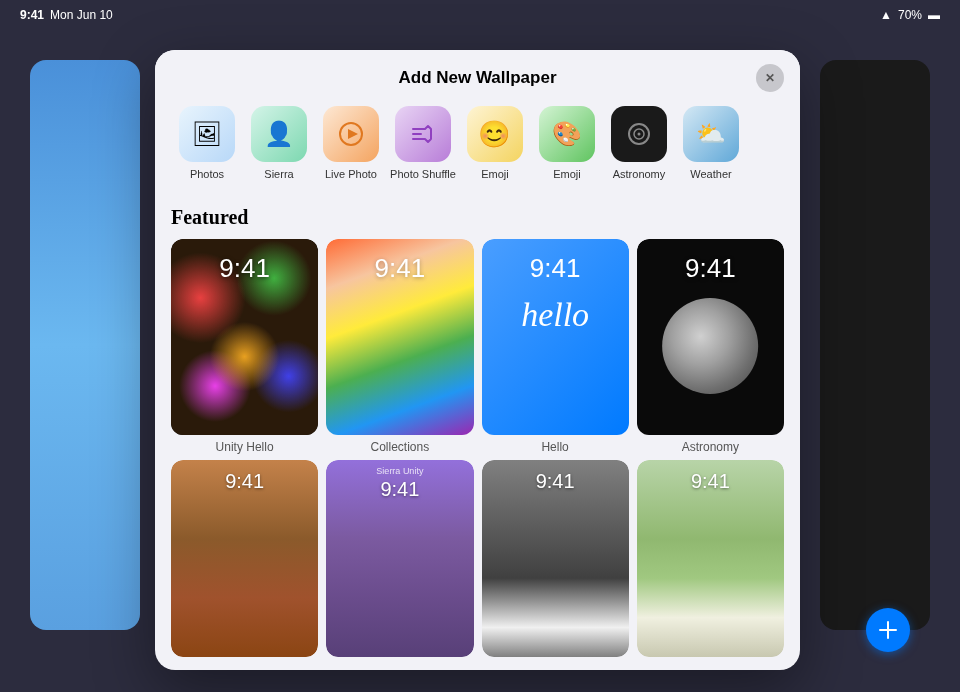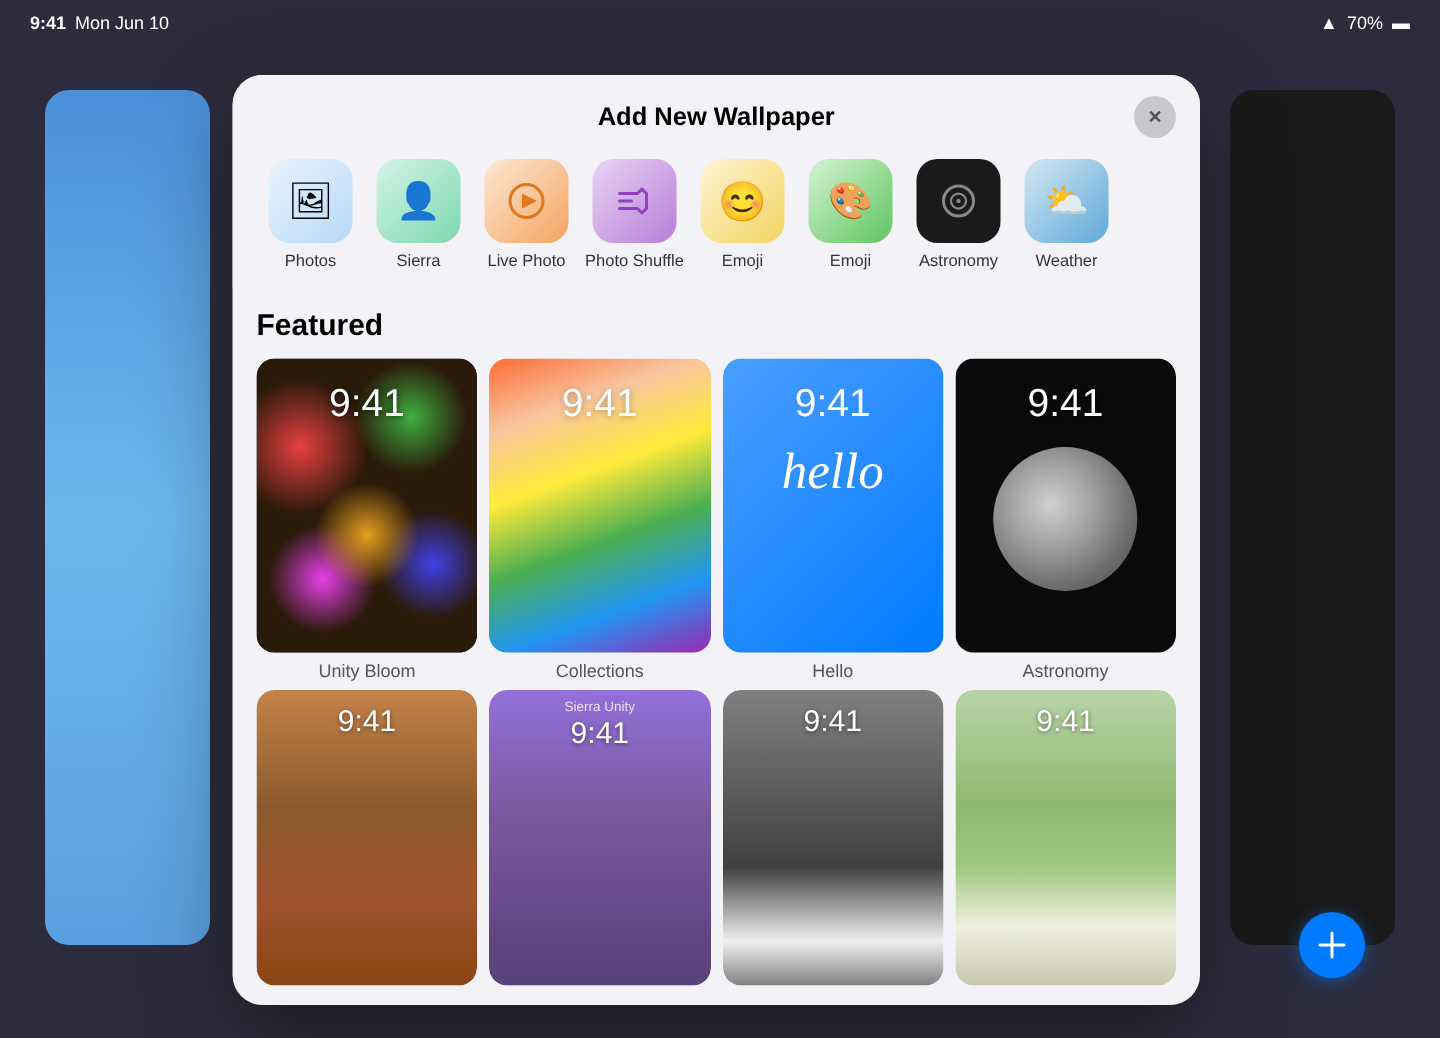--- a/index.html
+++ b/index.html
@@ -190,20 +190,21 @@
       scrollbar-width: none;
     }
     .modal-content::-webkit-scrollbar { display: none; }
 
     
     .section-title {
       font-size: 20px;
       font-weight: 700;
       color: #000;
       margin: 14px 0 10px;
+      font-family: Liberation Serif, serif;
     }
 
     
     .featured-grid {
       display: grid;
       grid-template-columns: repeat(4, 1fr);
       gap: 8px;
       margin-bottom: 6px;
     }
     .featured-item {
@@ -419,21 +420,21 @@
       <div class="section-title">Featured</div>
       <div class="featured-grid">
 
         <div class="featured-item">
           <div class="featured-thumb thumb-unity">
             <div class="unity-flowers"></div>
             <div style="position:absolute; inset:0; display:flex; flex-direction:column; align-items:center; padding-top:14px;">
               <span style="color:white; font-size:26px; font-weight:200; text-shadow:0 1px 4px rgba(0,0,0,0.6);">9:41</span>
             </div>
           </div>
-          <div class="featured-label">Unity Bloom</div>
+          <div class="featured-label">Unity Hello</div>
         </div>
 
         <div class="featured-item">
           <div class="featured-thumb thumb-collections">
             <div style="position:absolute; inset:0; display:flex; flex-direction:column; align-items:center; padding-top:14px;">
               <span style="color:white; font-size:26px; font-weight:200; text-shadow:0 1px 4px rgba(0,0,0,0.3);">9:41</span>
             </div>
           </div>
           <div class="featured-label">Collections</div>
         </div>

